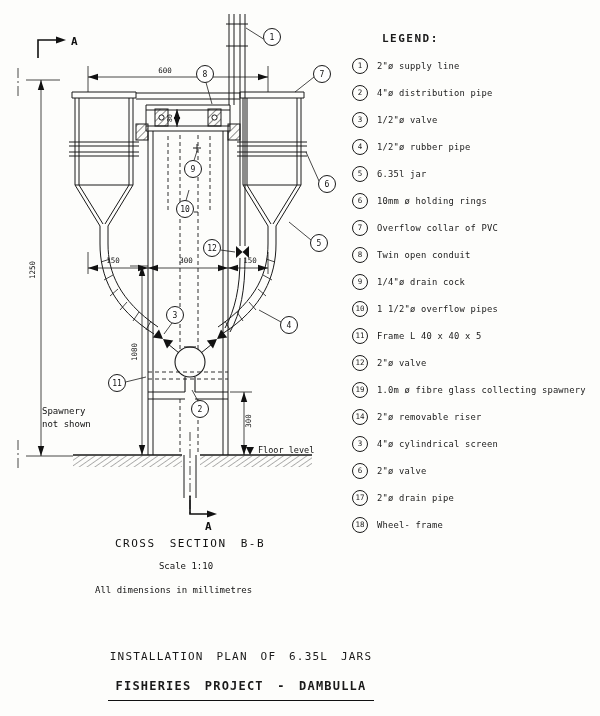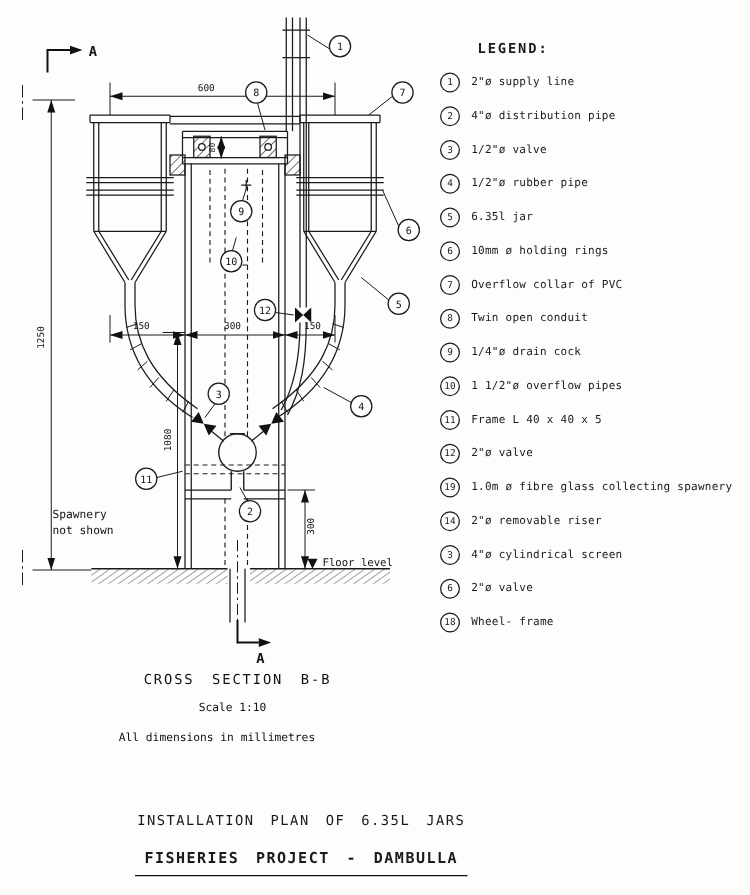--- a/index.html
+++ b/index.html
@@ -325,20 +325,24 @@
     </div>
     <div class="legend-row">
       <span class="lnum">3</span>
       <span class="llabel">4"ø cylindrical screen</span>
     </div>
     <div class="legend-row">
       <span class="lnum">6</span>
       <span class="llabel">2"ø valve</span>
     </div>
     <div class="legend-row">
+      <span class="lnum">17</span>
+      <span class="llabel">2"ø drain pipe</span>
+    </div>
+    <div class="legend-row">
       <span class="lnum">18</span>
       <span class="llabel">Wheel- frame</span>
     </div>
   </div>
 
   <div class="footer-line footer-title">INSTALLATION PLAN OF 6.35L JARS</div>
   <div class="footer-line footer-subtitle">
     <span>FISHERIES PROJECT - DAMBULLA</span>
   </div>
 

